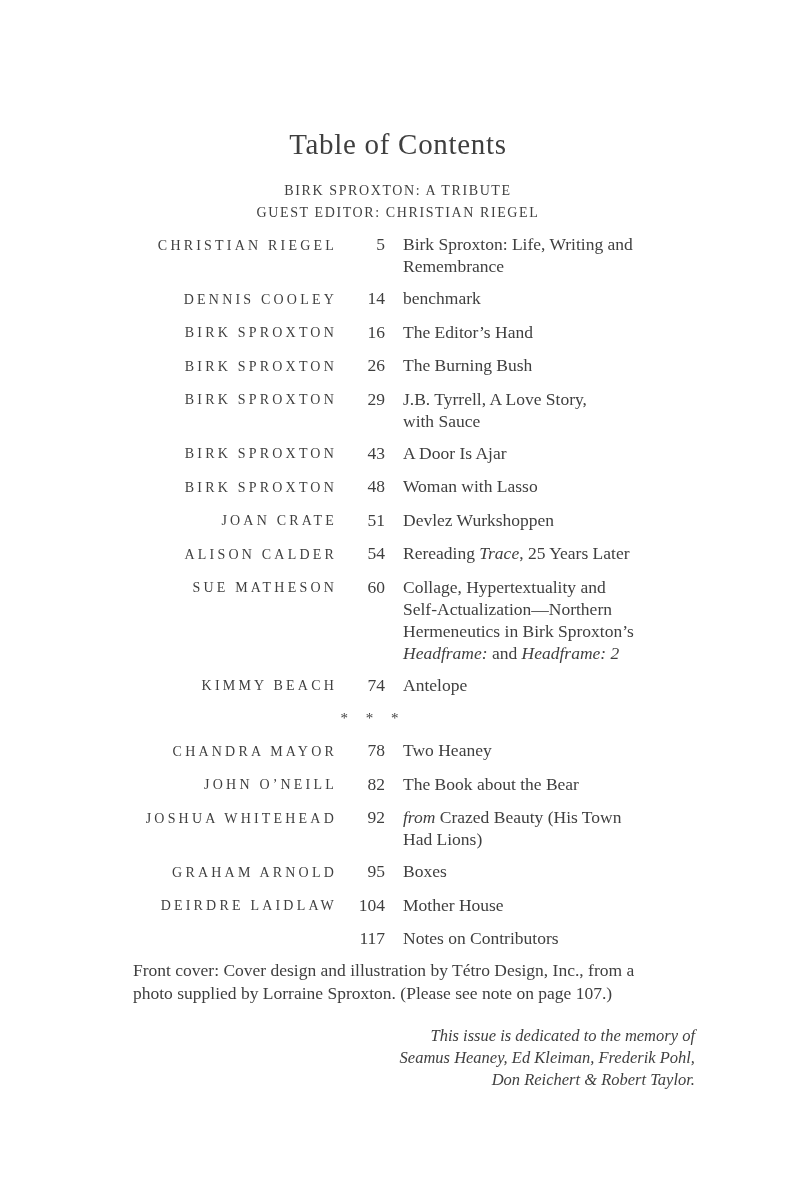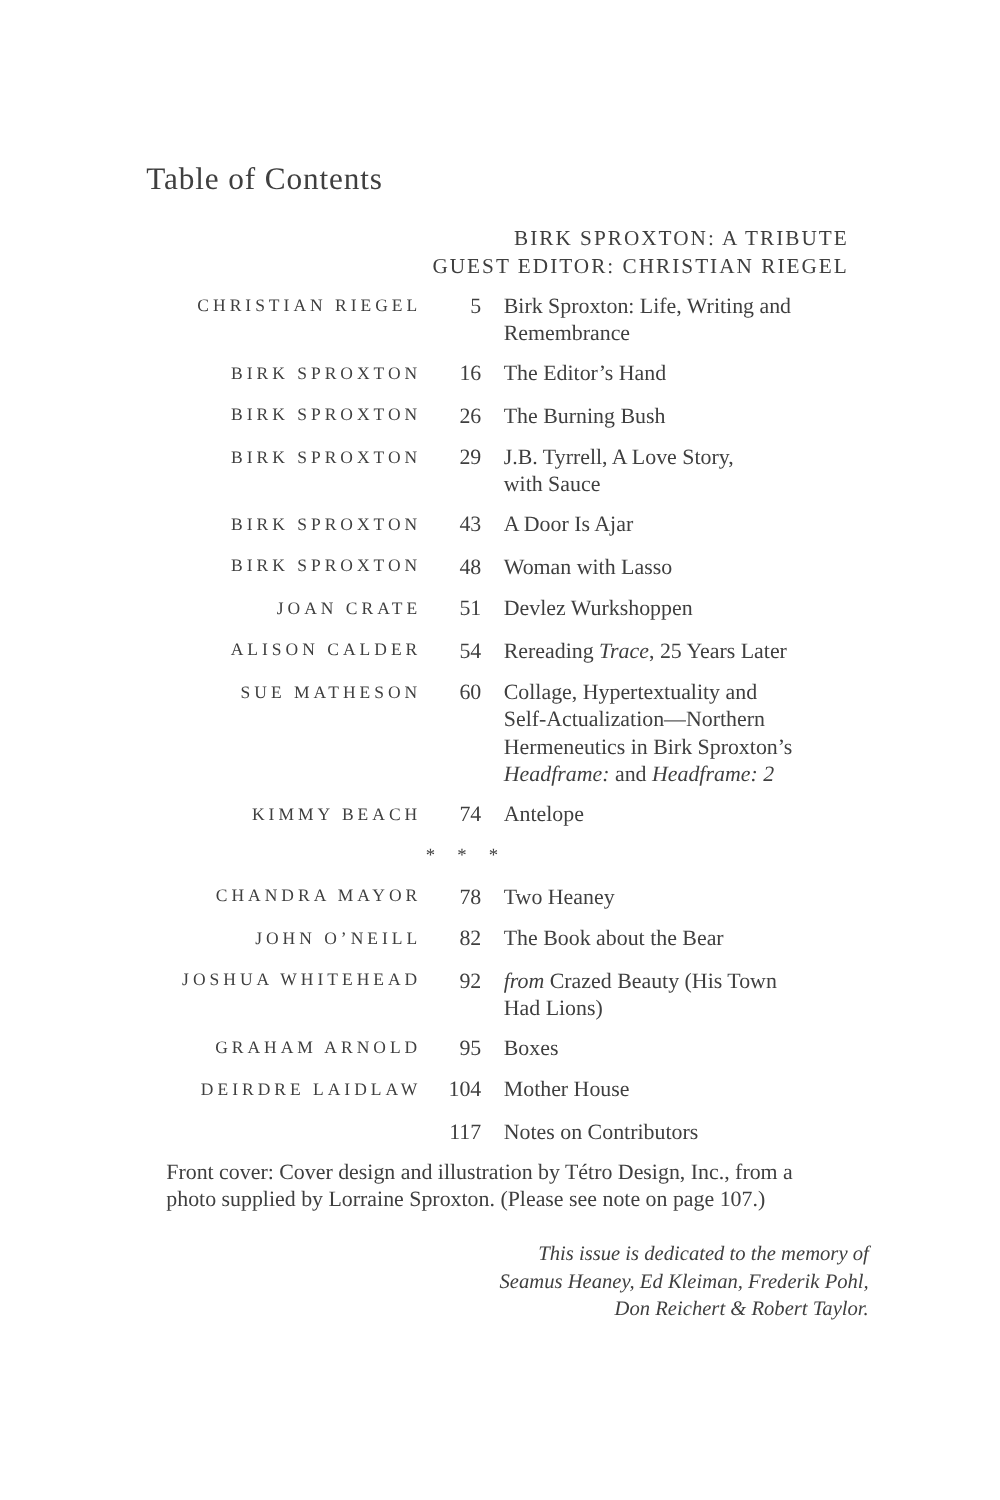--- a/index.html
+++ b/index.html
@@ -14,32 +14,32 @@
     font-family: "Liberation Serif", serif;
     color: #3f3f3f;
   }
   .page {
     box-sizing: border-box;
     width: 800px;
     height: 1200px;
     padding: 131px 105px 0 133px;
   }
   .title {
-    font-size: 25px;
+    font-size: 29px;
     font-weight: 400;
     line-height: 26px;
     letter-spacing: 0.7px;
-    text-align: left;
+    text-align: center;
     transform: translateX(-16px);
     margin: 0 0 23px 0;
   }
   .subtitle {
-    text-align: right;
+    text-align: center;
     transform: translateX(-16px);
-    font-size: 17px;
+    font-size: 14px;
     letter-spacing: 1.6px;
     line-height: 22px;
     margin: 0 0 9px 0;
   }
   .entries { }
   .entry {
     display: grid;
     grid-template-columns: 204px 30px 1fr;
     column-gap: 18px;
     margin-bottom: 10px;
@@ -98,20 +98,25 @@
   </div>
 
   <div class="entries">
       <div class="entry">
         <div class="author">CHRISTIAN RIEGEL</div>
         <div class="pagenum">5</div>
         <div class="etitle"><span>Birk Sproxton: Life, Writing and
 Remembrance</span></div>
       </div>
       <div class="entry">
+        <div class="author">DENNIS COOLEY</div>
+        <div class="pagenum">14</div>
+        <div class="etitle"><span>benchmark</span></div>
+      </div>
+      <div class="entry">
         <div class="author">BIRK SPROXTON</div>
         <div class="pagenum">16</div>
         <div class="etitle"><span>The Editor’s Hand</span></div>
       </div>
       <div class="entry">
         <div class="author">BIRK SPROXTON</div>
         <div class="pagenum">26</div>
         <div class="etitle"><span>The Burning Bush</span></div>
       </div>
       <div class="entry">

